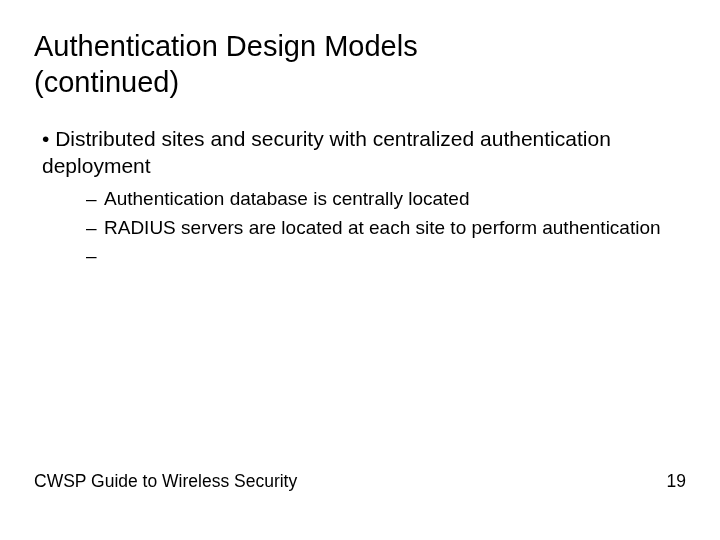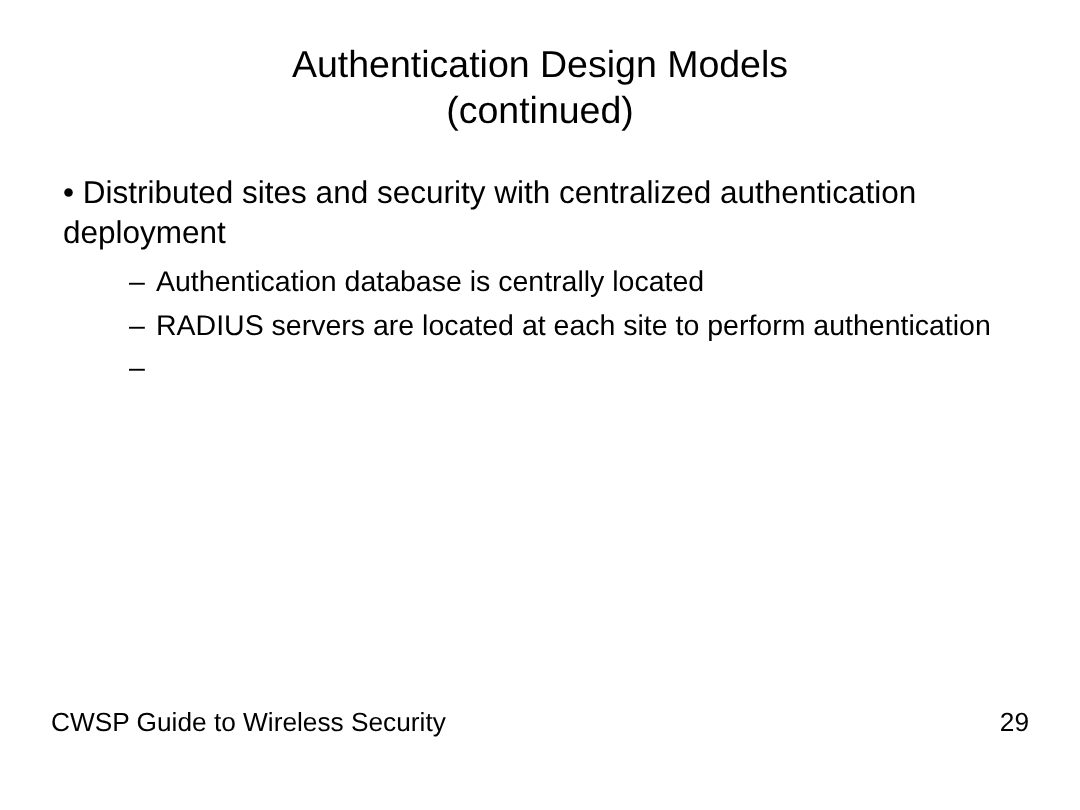--- a/index.html
+++ b/index.html
@@ -5,22 +5,22 @@
   * { margin: 0; padding: 0; box-sizing: border-box; }
   html, body { width: 720px; height: 540px; }
   body {
     font-family: Arial, Helvetica, sans-serif;
     background: #fff;
     color: #000;
     position: relative;
     padding: 28px 34px 0 34px;
   }
   .title {
-    text-align: center;
-    font-size: 25px;
+    text-align: left;
+    font-size: 29px;
     line-height: 1.25;
     margin-bottom: 24px;
     font-weight: normal;
   }
   .content {
     font-size: 21px;
     line-height: 1.3;
   }
   .lvl1 { margin-left: 8px; list-style: none; }
   .lvl1 > li { margin-bottom: 8px; }
@@ -66,14 +66,14 @@
         </li>
         <li>
         </li>
       </ul>
     </li>
   </ul>
 </div>
 
 <div class="footer">
   <span>CWSP Guide to Wireless Security</span>
-  <span>29</span>
+  <span>19</span>
 </div>
 
 </body></html>

